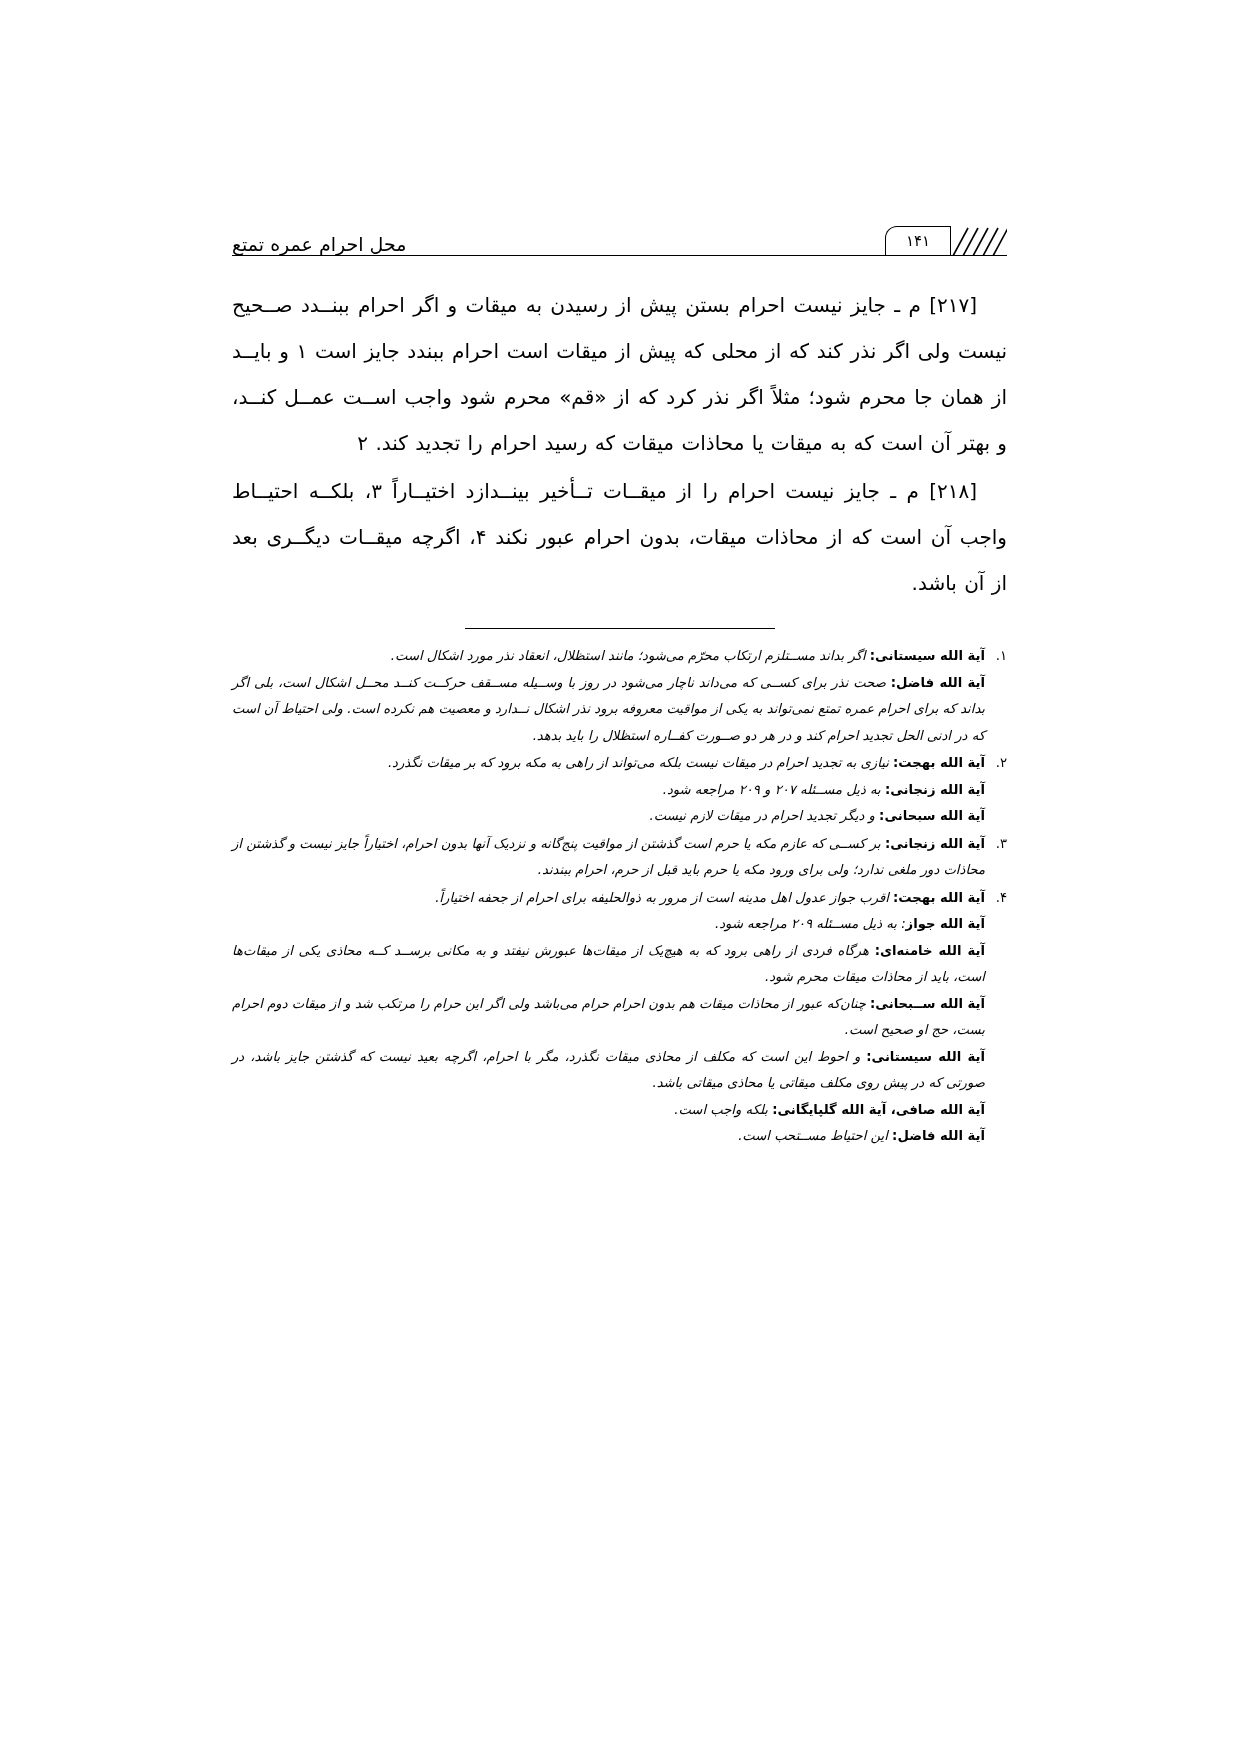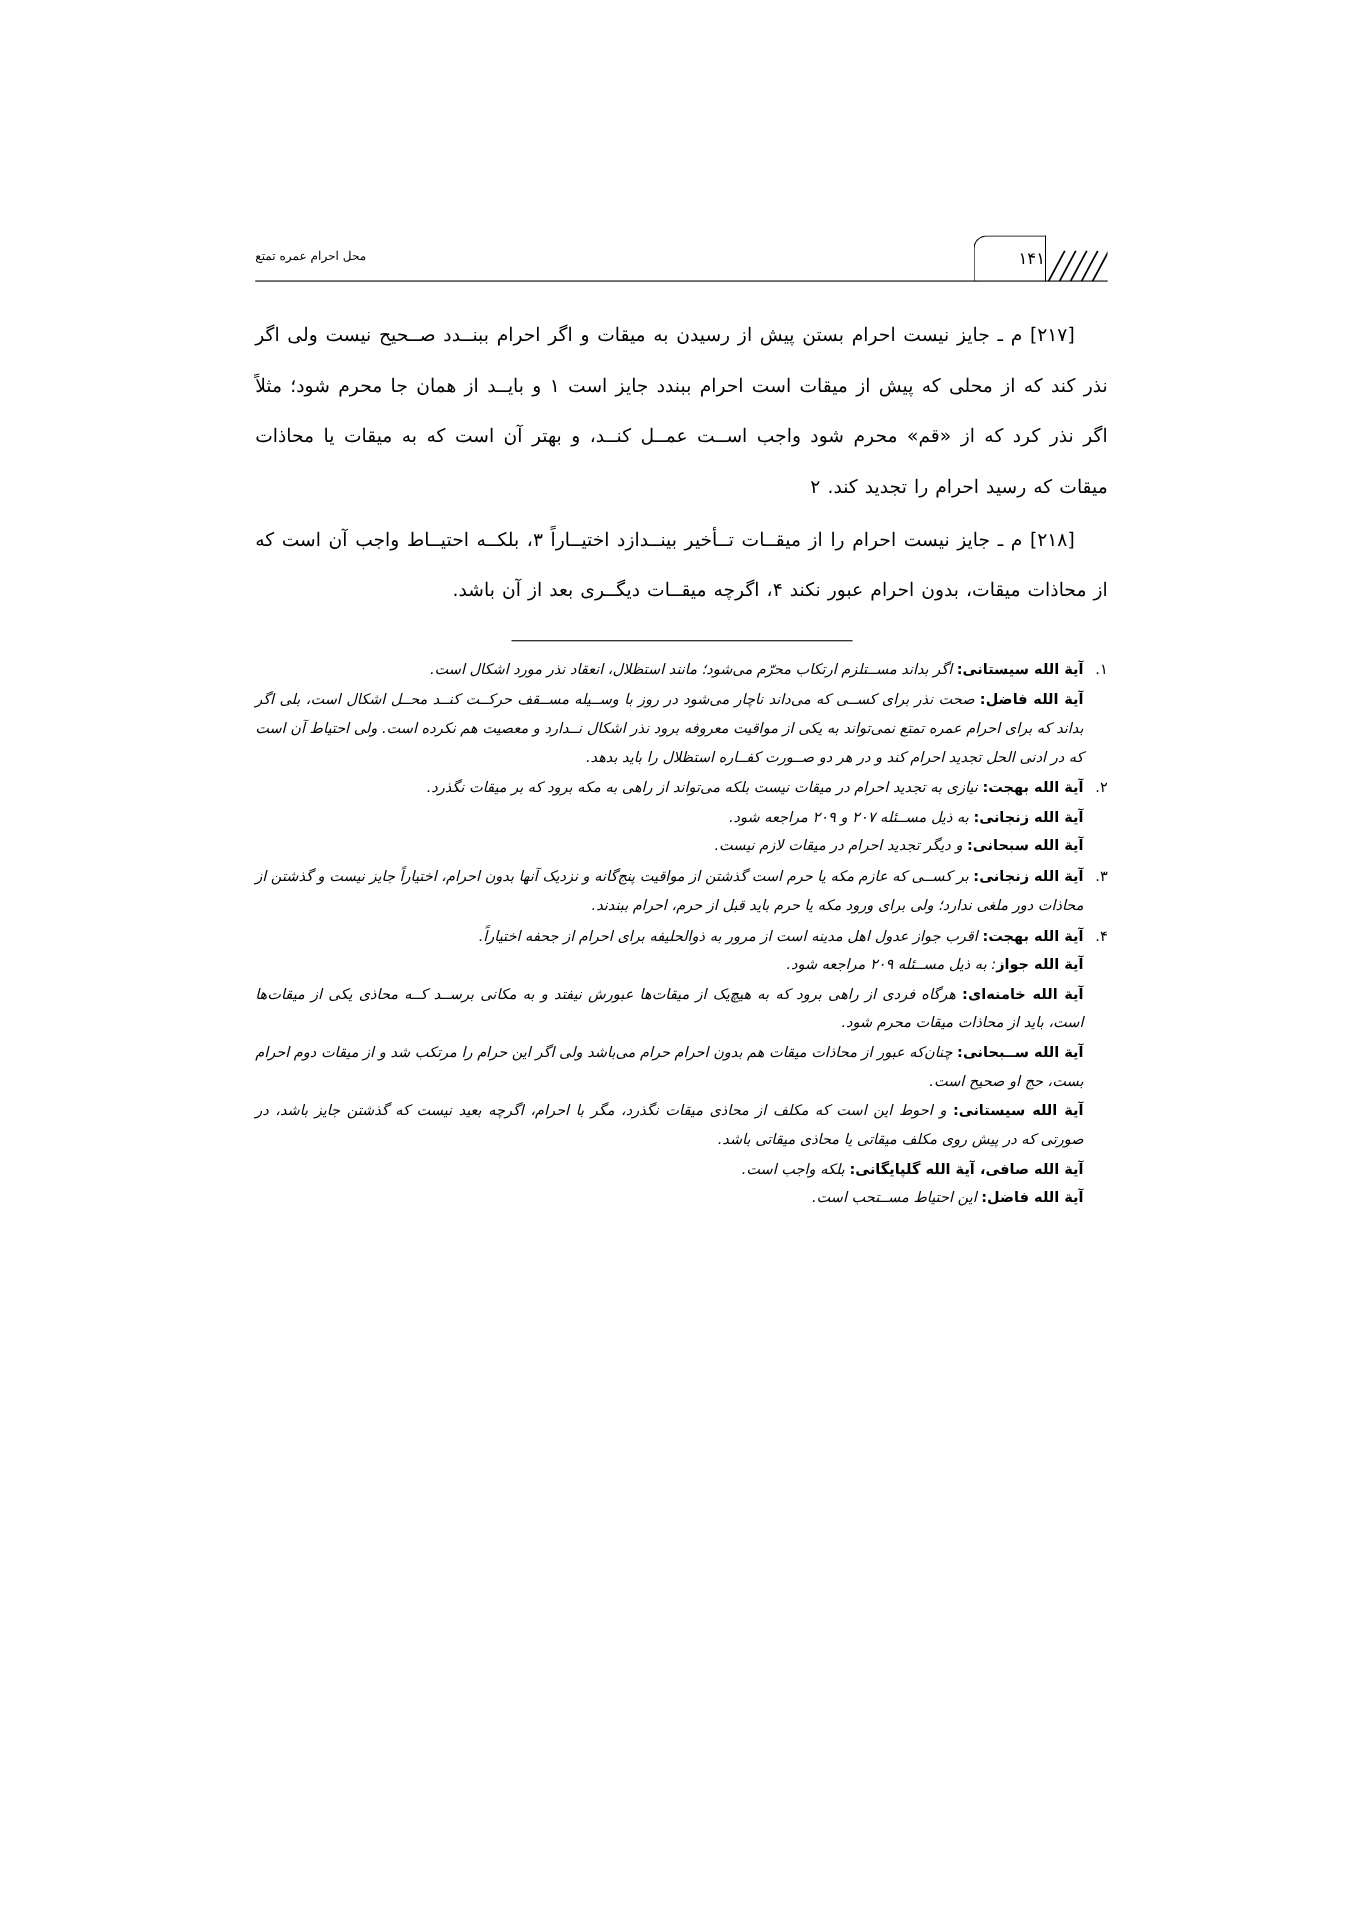--- a/index.html
+++ b/index.html
@@ -35,47 +35,47 @@
   .running-head {
     position: relative;
     height: 46px;
     display: flex;
     align-items: flex-end;
     justify-content: space-between;
     direction: rtl;
   }
 
   .head-title {
-    font-size: 11px;
+    font-size: 19px;
     font-weight: normal;
     line-height: 1;
-    padding-bottom: 18px;
+    padding-bottom: 2px;
     letter-spacing: 0px;
     white-space: nowrap;
   }
 
   .head-folio-group {
     position: relative;
     display: flex;
     flex-direction: row-reverse;
     align-items: flex-end;
     height: 46px;
   }
 
   .folio-box {
     position: relative;
     width: 66px;
-    height: 42px;
+    height: 30px;
     border: 1.6px solid #000;
     border-bottom: none;
     border-radius: 12px 0 0 0;
     box-sizing: border-box;
     display: flex;
     align-items: center;
-    justify-content: flex-start;
+    justify-content: center;
     background: #fff;
   }
   .folio-num {
     font-size: 15px;
     line-height: 1;
     padding-bottom: 1px;
   }
 
   .hatch {
     position: relative;
@@ -96,21 +96,21 @@
 
   
   .body-block {
     margin-top: 26px;
     direction: rtl;
     text-align: justify;
     text-justify: inter-word;
   }
 
   .para {
-    font-size: 17px;
+    font-size: 20px;
     line-height: 46px;
     margin: 0 0 2px 0;
     text-align: justify;
     text-indent: 30px;
     letter-spacing: 0px;
     word-spacing: 1px;
   }
 
   
   .fn-rule {

